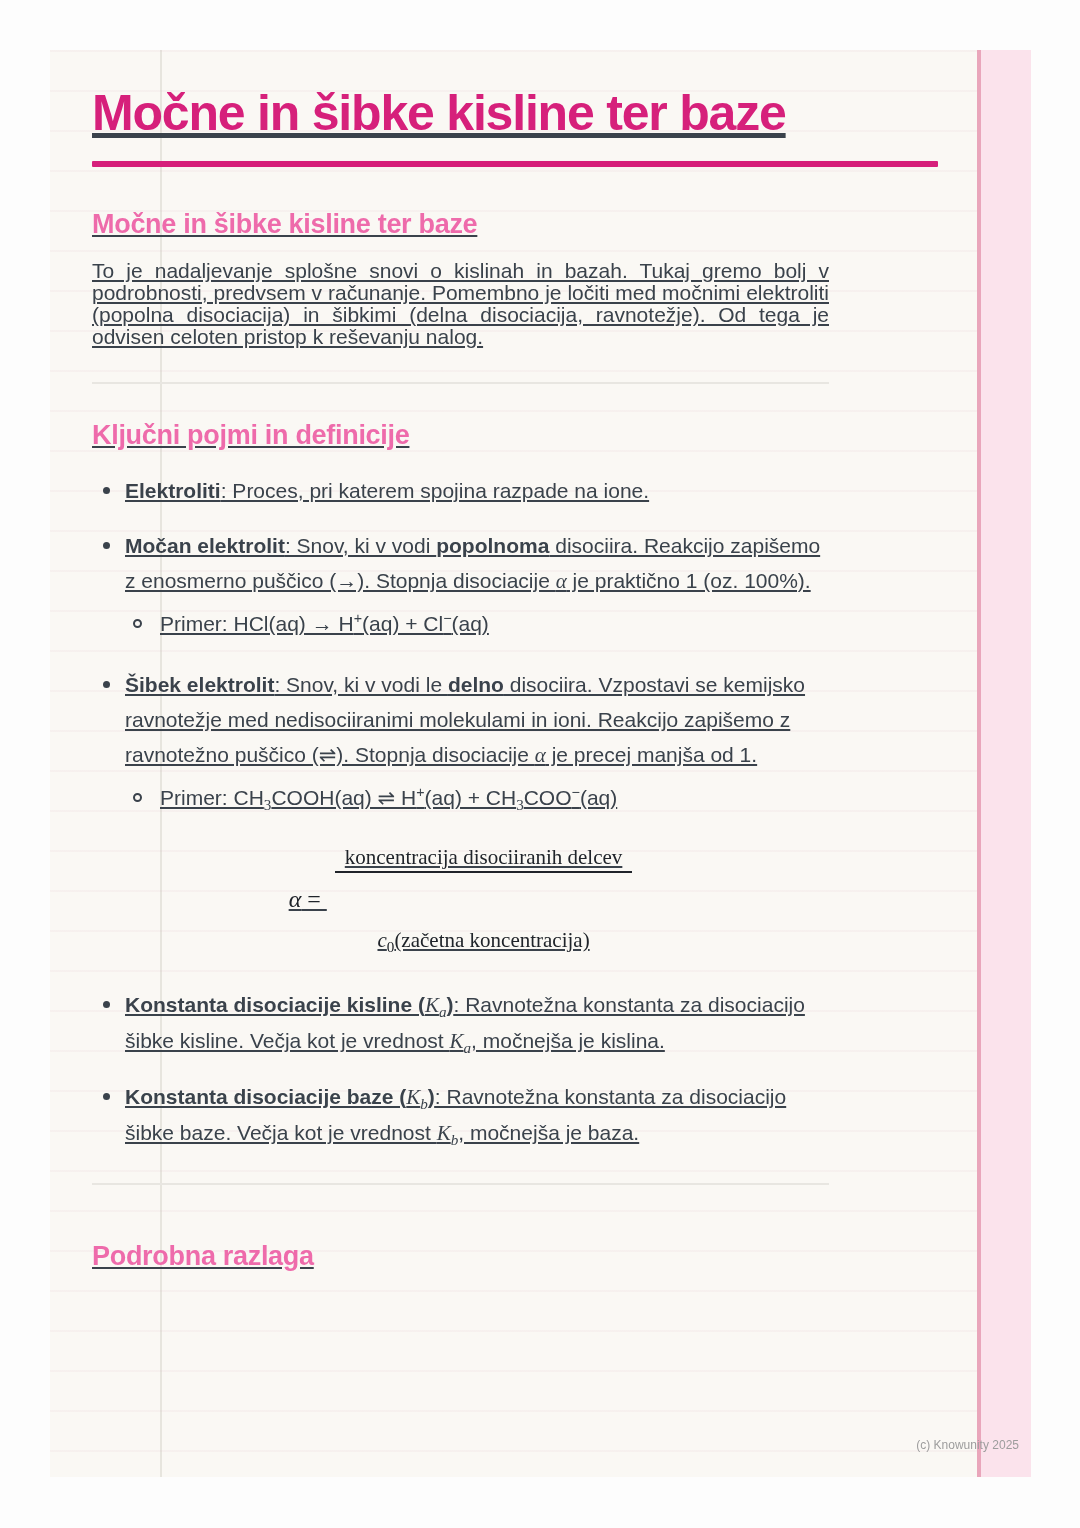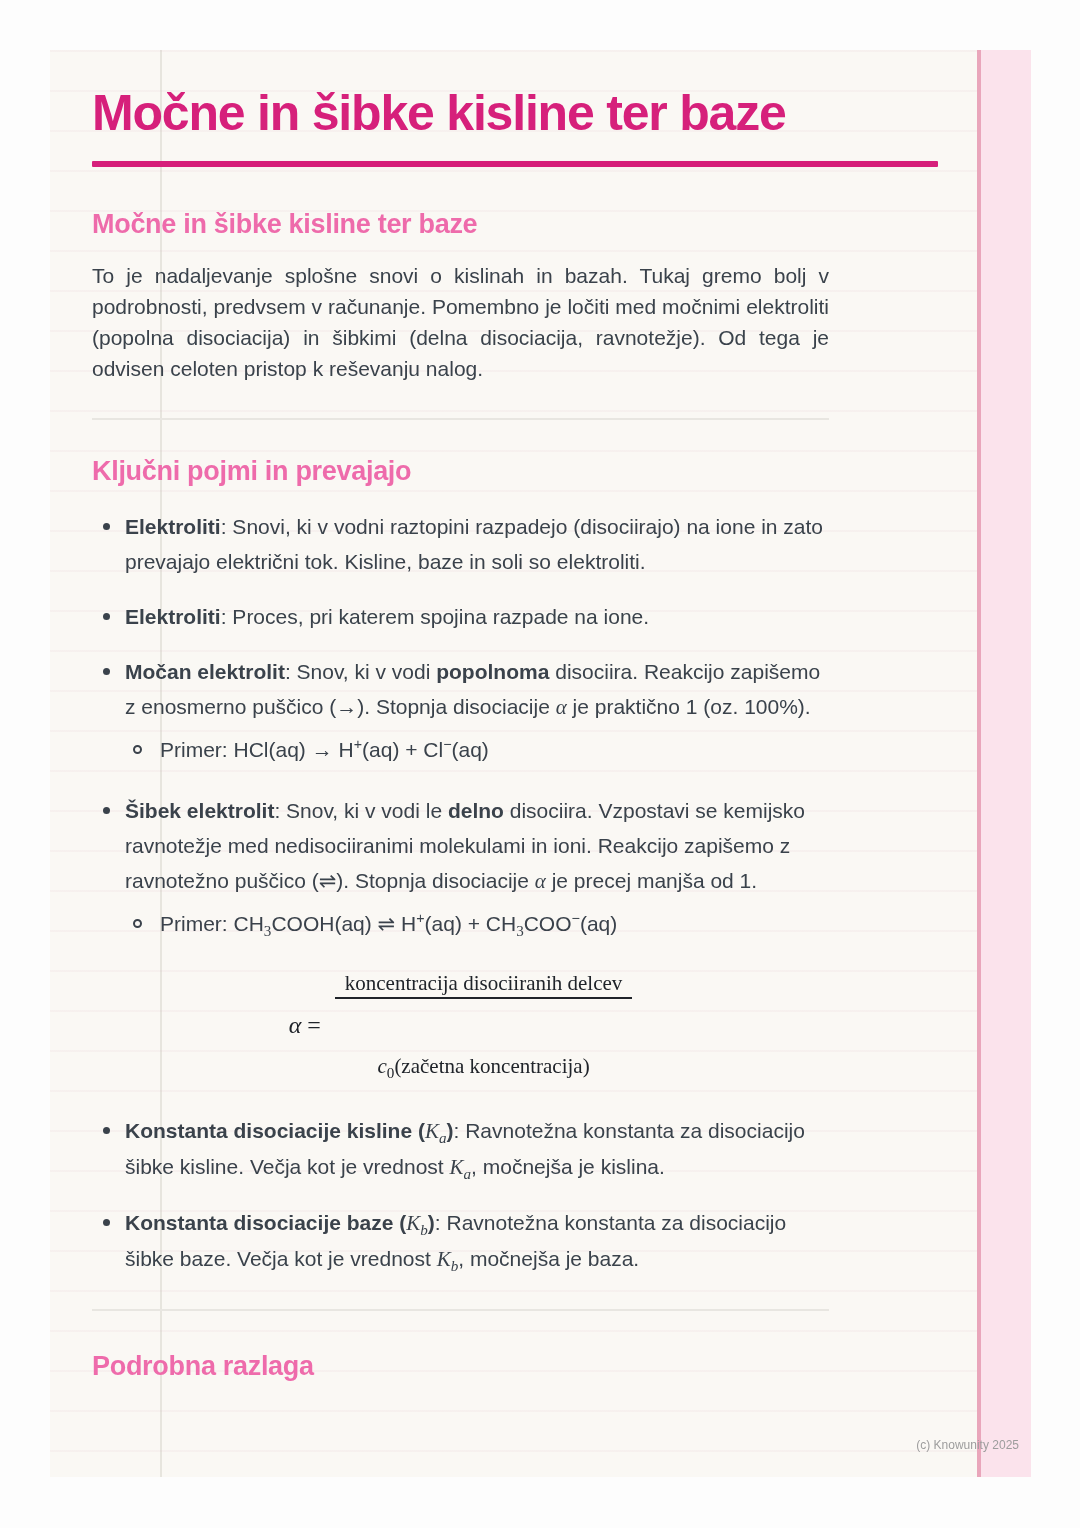--- a/index.html
+++ b/index.html
@@ -21,40 +21,40 @@
   .vline {
     position:absolute; left:110px; top:0; height:100%; width:2px;
     background:rgba(190,185,172,0.30); z-index:0;
   }
   .strip {
     position:absolute; right:0; top:0; height:100%; width:50px;
     background:#fbe3ec; border-left:4px solid #e9a6bb; z-index:0;
   }
   .content {
     position:absolute; left:42px; top:36px; width:846px;
-    color:#3a424b; z-index:1;
+    color:#3a424b; z-index:1;text-decoration:underline;
   }
   .title {
     margin:0; font-size:50px; line-height:1.1; font-weight:bold;
     letter-spacing:-1.2px; color:#d6207b;
   }
   .title-rule {
     margin-top:20px; width:846px; height:6px;
     background:#d6207b; border:none; border-radius:1px;
   }
   .h2 {
     margin:0; font-size:27px; font-weight:bold;
     letter-spacing:-0.3px; color:#ee6bab;
   }
   .h2-intro    { margin-top:42px; }
   .h2-keyterms { margin-top:36px; }
-  .h2-detail   { margin-top:40px; }
+  .h2-detail   { margin-top:56px; }
   .intro {
     width:737px; margin:20px 0 0 0;
-    font-size:21px; line-height:31px;
+    font-size:21px; line-height:22px;
     text-align:justify;
   }
   .divider  { width:737px; height:2px; background:#e8e6e1; margin-top:34px; }
   .divider2 { margin-top:32px; }
   .blist {
     list-style:none; margin:22px 0 0 0; padding:0;
     width:737px; font-size:21px; line-height:35px;
   }
   .bitem { position:relative; padding-left:33px; margin-bottom:20px; }
   .bitem.has-sub { margin-bottom:26px; }
@@ -98,24 +98,23 @@
 
   <div class="content">
     <h1 class="title">Močne in šibke kisline ter baze</h1>
     <div class="title-rule"></div>
 
     <h2 class="h2 h2-intro">Močne in šibke kisline ter baze</h2>
     <p class="intro">To je nadaljevanje splošne snovi o kislinah in bazah. Tukaj gremo bolj v podrobnosti, predvsem v računanje. Pomembno je ločiti med močnimi elektroliti (popolna disociacija) in šibkimi (delna disociacija, ravnotežje). Od tega je odvisen celoten pristop k reševanju nalog.</p>
 
     <div class="divider"></div>
 
-    <h2 class="h2 h2-keyterms">Ključni pojmi in prevajajo</h2>
+    <h2 class="h2 h2-keyterms">Ključni pojmi in definicije</h2>
 
     <ul class="blist list1">
-        <li class="bitem"><span class="marker-dot"></span><span><span class="seg-b">Elektroliti</span><span>: Snovi, ki v vodni raztopini razpadejo (disociirajo) na ione in zato prevajajo električni tok. Kisline, baze in soli so elektroliti.</span></span></li>
         <li class="bitem"><span class="marker-dot"></span><span><span class="seg-b">Elektroliti</span><span>: Proces, pri katerem spojina razpade na ione.</span></span></li>
         <li class="bitem has-sub"><span class="marker-dot"></span><span><span class="seg-b">Močan elektrolit</span><span>: Snov, ki v vodi </span><span class="seg-b">popolnoma</span><span> disociira. Reakcijo zapišemo z enosmerno puščico (→). Stopnja disociacije </span><span class="seg-mi">α</span><span> je praktično 1 (oz. 100%).</span></span><div class="subitem"><span class="marker-circle"></span><span><span>Primer: HCl(aq) → H</span><span class="seg-sup">+</span><span>(aq) + Cl</span><span class="seg-sup">−</span><span>(aq)</span></span></div></li>
         <li class="bitem has-sub"><span class="marker-dot"></span><span><span class="seg-b">Šibek elektrolit</span><span>: Snov, ki v vodi le </span><span class="seg-b">delno</span><span> disociira. Vzpostavi se kemijsko ravnotežje med nedisociiranimi molekulami in ioni. Reakcijo zapišemo z ravnotežno puščico (⇌). Stopnja disociacije </span><span class="seg-mi">α</span><span> je precej manjša od 1.</span></span><div class="subitem"><span class="marker-circle"></span><span><span>Primer: CH</span><span class="seg-msub">3</span><span>COOH(aq) ⇌ H</span><span class="seg-sup">+</span><span>(aq) + CH</span><span class="seg-msub">3</span><span>COO</span><span class="seg-sup">−</span><span>(aq)</span></span></div></li>
       </ul>
 
     <div class="formula">
       <span class="f-lhs"><span class="seg-mi">α</span><span class="seg-m"> = </span></span>
       <span class="frac">
         <span class="num"><span class="seg-m">koncentracija disociiranih delcev</span></span>
         <span class="den"><span class="seg-mi">c</span><span class="seg-msub">0</span><span class="seg-m">(začetna koncentracija)</span></span>

